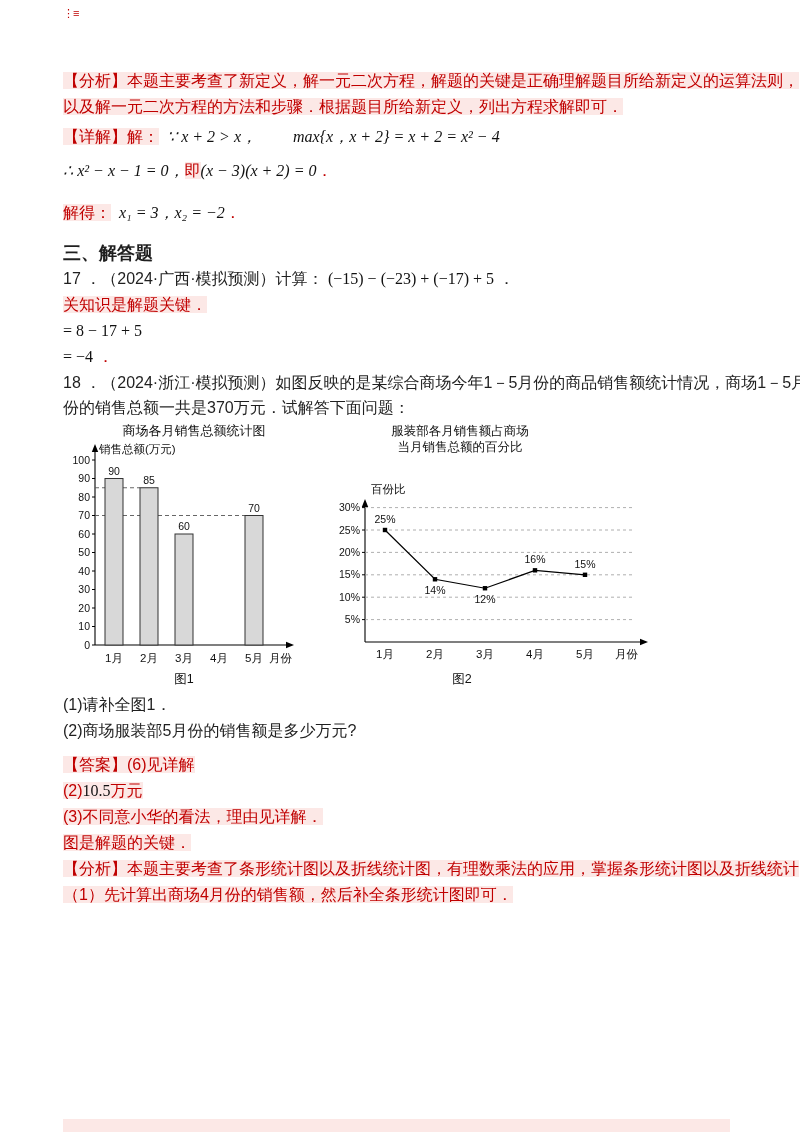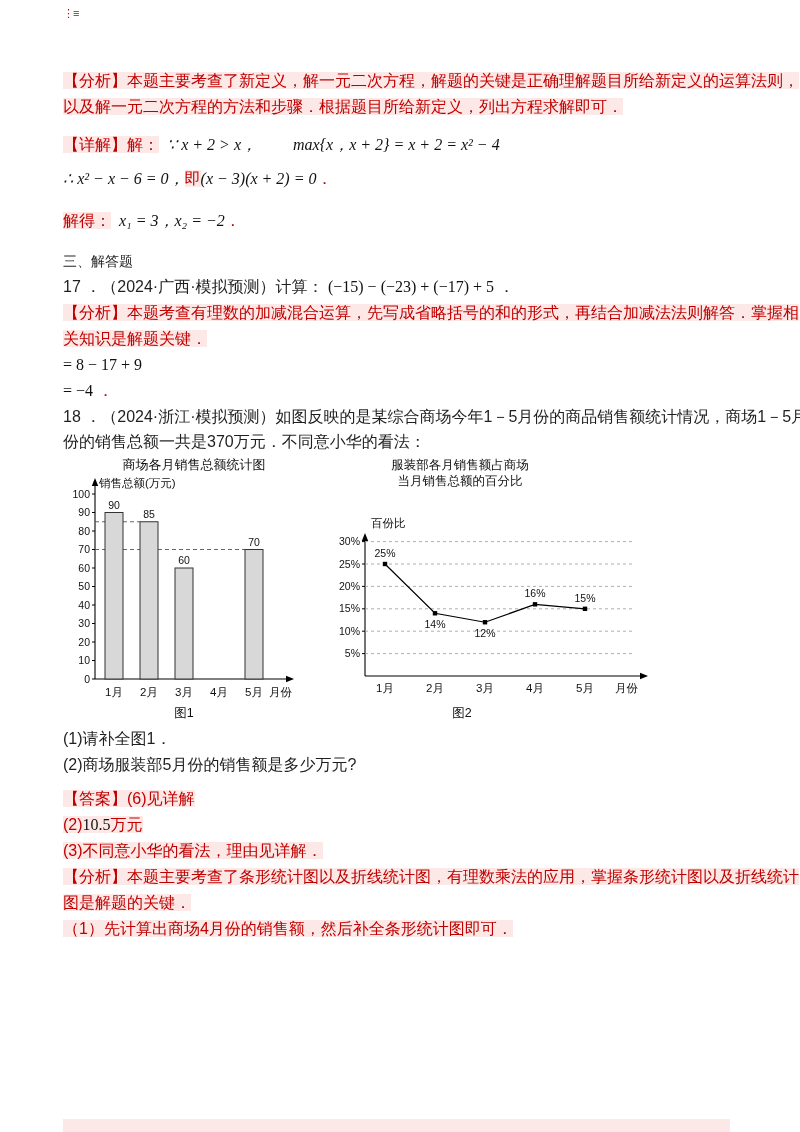--- a/index.html
+++ b/index.html
@@ -6,25 +6,25 @@
   html,body{background:#ffffff}
   body{width:800px;height:1132px;font-family:"Liberation Sans","DejaVu Sans",sans-serif;color:#1f1f1f;overflow:hidden}
   .page{position:relative;width:800px;height:1132px;padding:6px 63px 0 63px;background:#fff}
   .line{font-size:16px;line-height:26px;white-space:nowrap}
   .lh25{line-height:25px}
   .hl{background:#fce8e6;color:#c00000}
   .red{color:#c00000}
   .dark{color:#111}
   .math{font-family:"Liberation Serif","DejaVu Serif",serif;font-style:italic;color:#111}
   .mnum{font-family:"Liberation Serif","DejaVu Serif",serif;color:#111}
-  .h{font-weight:normal;font-size:14px}
+  .h{font-weight:bold;font-size:18px}
   .gap{margin-left:36px}
   .sgap{margin-left:8px}
   .top-icon{font-size:11px;line-height:14px;color:#c00000;letter-spacing:-1px}
-  .mt48{margin-top:48px}.mt14{margin-top:14px}.mt12{margin-top:12px}.mt10{margin-top:10px}
+  .mt48{margin-top:48px}.mt14{margin-top:14px}.mt12{margin-top:4px}.mt10{margin-top:10px}
   .mt8{margin-top:8px}.mt6{margin-top:16px}.mt4{margin-top:4px}
   .charts{position:relative;height:272px;margin-left:-63px;margin-right:-63px}
   #fig1{position:absolute;left:55px;top:0}
   #fig2{position:absolute;left:335px;top:0}
   svg{font-family:"Liberation Sans","DejaVu Sans",sans-serif}
   svg text{fill:#111}
   .sliver{position:absolute;left:63px;right:70px;bottom:0;height:13px;background:#fce8e6;overflow:hidden}
 </style>
 </head>
 <body>
@@ -36,48 +36,47 @@
   <div class="mt48">
     <div class="line"><span class="hl">【分析】本题主要考查了新定义，解一元二次方程，解题的关键是正确理解题目所给新定义的运算法则，</span></div>
     <div class="line"><span class="hl">以及解一元二次方程的方法和步骤．根据题目所给新定义，列出方程求解即可．</span></div>
   </div>
 
   <div class="line mt12">
     <span class="hl">【详解】解：</span><span class="math sgap">∵ x + 2 &gt; x，</span><span class="math gap">max{x，x + 2} = x + 2 = x² − 4</span>
   </div>
 
   <div class="line mt8">
-    <span class="math">∴ x² − x − 6 = 0，</span><span class="hl">即</span><span class="math">(x − 3)(x + 2) = 0</span><span class="red">．</span>
+    <span class="math">∴ x² − x − 1 = 0，</span><span class="hl">即</span><span class="math">(x − 3)(x + 2) = 0</span><span class="red">．</span>
   </div>
 
   <div class="line mt6">
     <span class="hl">解得：</span><span class="math sgap">x₁ = 3，x₂ = −2</span><span class="red">．</span>
   </div>
 
 
   <div class="line h mt14">三、解答题</div>
 
   <div class="line">
     <span>17 ．（2024·广西·模拟预测）计算： </span><span class="mnum">(−15) − (−23) + (−17) + 5</span><span> ．</span>
   </div>
 
 
   <div>
-    <div class="line"><span class="hl">【分析】本题考查有理数的加减混合运算，先写成省略括号的和的形式，再结合加减法法则解答．掌握相</span></div>
     <div class="line"><span class="hl">关知识是解题关键．</span></div>
   </div>
 
 
-  <div class="line"><span class="mnum">= 8 − 17 + 9</span></div>
+  <div class="line"><span class="mnum">= 8 − 17 + 5</span></div>
 
   <div class="line"><span class="mnum">= −4</span><span class="red"> ．</span></div>
 
   <div>
     <div class="line lh25">18 ．（2024·浙江·模拟预测）如图反映的是某综合商场今年1－5月份的商品销售额统计情况，商场1－5月</div>
-    <div class="line lh25">份的销售总额一共是370万元．不同意小华的看法：</div>
+    <div class="line lh25">份的销售总额一共是370万元．试解答下面问题：</div>
   </div>
 
   <div class="charts">
     <svg id="fig1" width="250" height="270" viewBox="0 0 250 270">
         <text x="139" y="15" text-anchor="middle" font-size="13">商场各月销售总额统计图</text>
         <text x="44" y="33" font-size="11.5">销售总额(万元)</text>
         <line x1="40" y1="225" x2="40" y2="31" stroke="#000" stroke-width="1.1"></line>
         <polygon points="40,24 36.8,32 43.2,32" fill="#000"></polygon>
         <line x1="40" y1="225" x2="232" y2="225" stroke="#000" stroke-width="1.1"></line>
         <polygon points="239,225 231,221.8 231,228.2" fill="#000"></polygon>
@@ -177,22 +176,22 @@
 
   <div class="line">
     <span class="hl"><span>(2)</span><span class="mnum dark">10.5</span><span>万元</span></span>
   </div>
 
   <div class="line">
     <span class="hl">(3)不同意小华的看法，理由见详解．</span>
   </div>
 
   <div>
+    <div class="line"><span class="hl">图是解题的关键．</span></div>
     <div class="line"><span class="hl">【分析】本题主要考查了条形统计图以及折线统计图，有理数乘法的应用，掌握条形统计图以及折线统计</span></div>
-    <div class="line"><span class="hl">图是解题的关键．</span></div>
   </div>
 
   <div class="line">
     <span class="hl">（1）先计算出商场4月份的销售额，然后补全条形统计图即可．</span>
   </div>
 
   <div class="sliver"></div>
 
 </div>
 

